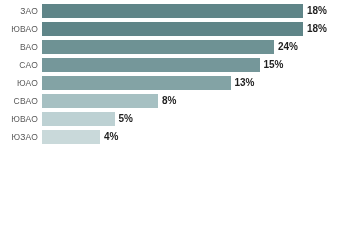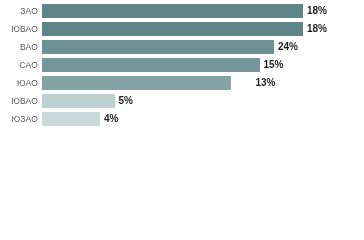--- a/index.html
+++ b/index.html
@@ -91,24 +91,31 @@
     <div class="bar-area">
       <div class="bar" style="width: 217.5px; background: rgb(117, 151, 154);"></div>
       <div class="val-label" style="color: rgb(31, 31, 31);">15%</div>
     </div>
   </div>
 
   <div class="row">
     <div class="cat-label" style="color: rgb(88, 88, 88);">ЮАО</div>
     <div class="bar-area">
       <div class="bar" style="width: 188.5px; background: rgb(131, 163, 165);"></div>
-      <div class="val-label" style="color: rgb(31, 31, 31); margin-left: 21px;">13%</div>
+      <div class="val-label" style="color: rgb(31, 31, 31);">13%</div>
     </div>
   </div>
 
+  <div class="row">
+    <div class="cat-label" style="color: rgb(88, 88, 88);">СВАО</div>
+    <div class="bar-area">
+      <div class="bar" style="width: 116px; background: rgb(166, 192, 194);"></div>
+      <div class="val-label" style="color: rgb(31, 31, 31);">8%</div>
+    </div>
+  </div>
 
   <div class="row">
     <div class="cat-label" style="color: rgb(88, 88, 88);">ЮВАО</div>
     <div class="bar-area">
       <div class="bar" style="width: 72.5px; background: rgb(189, 209, 211);"></div>
       <div class="val-label" style="color: rgb(31, 31, 31);">5%</div>
     </div>
   </div>
 
   <div class="row">

